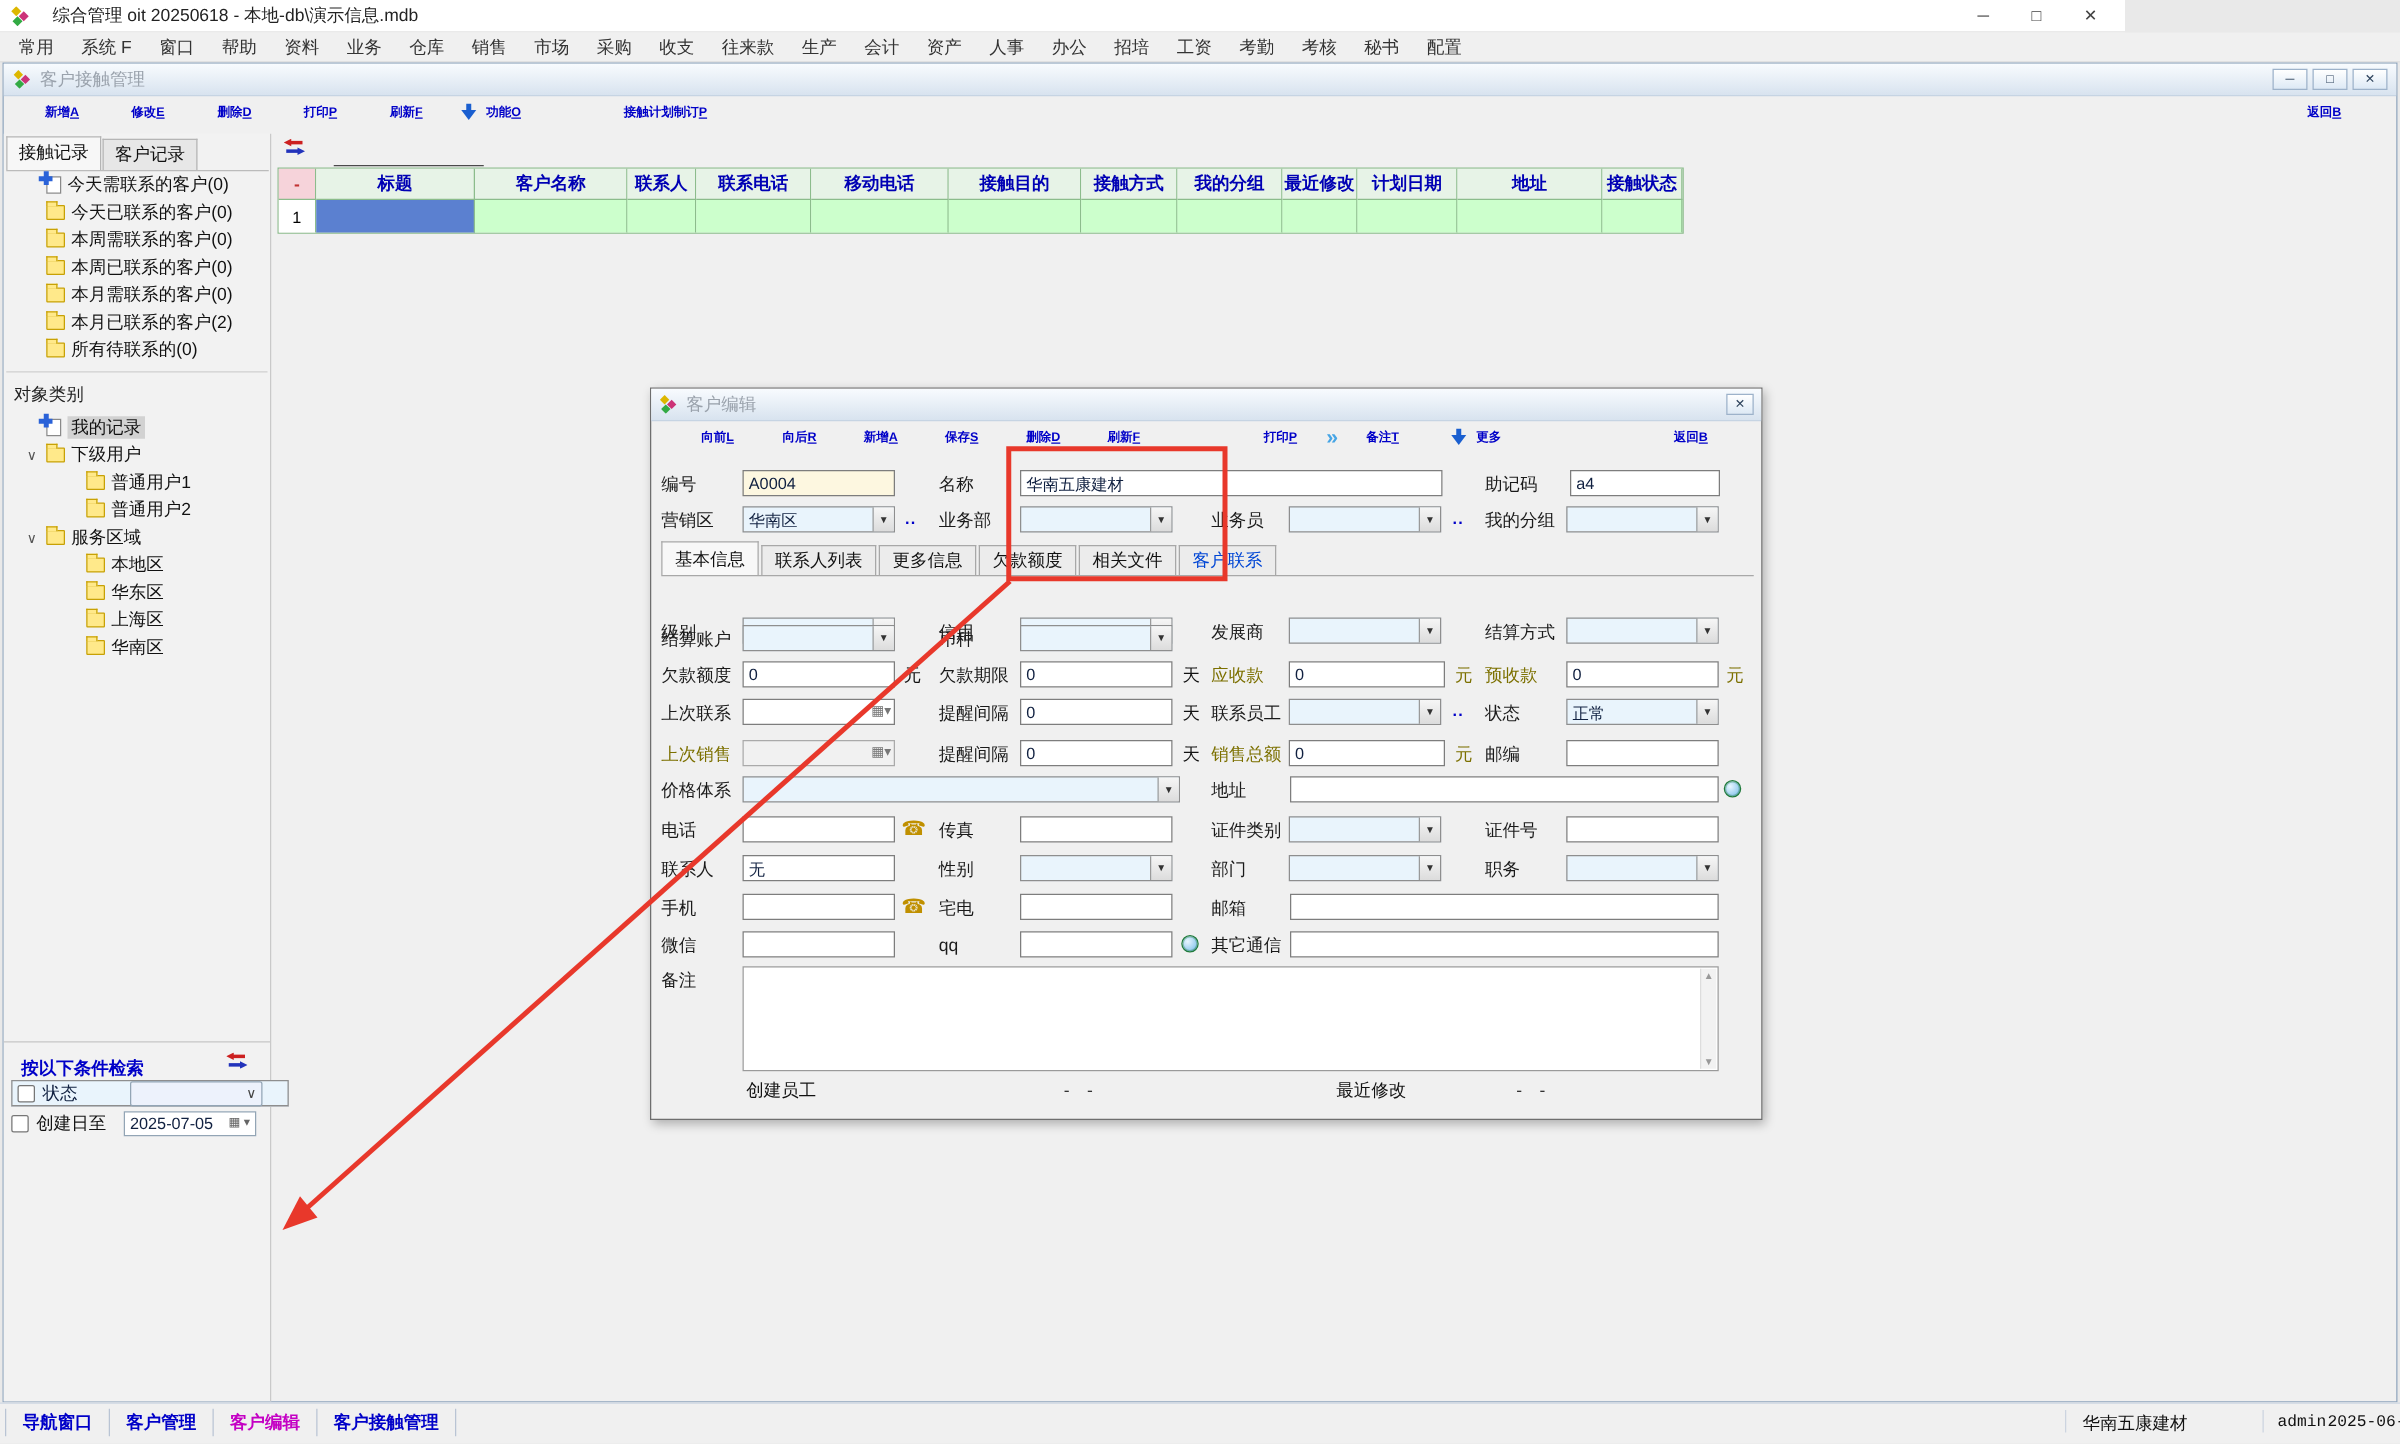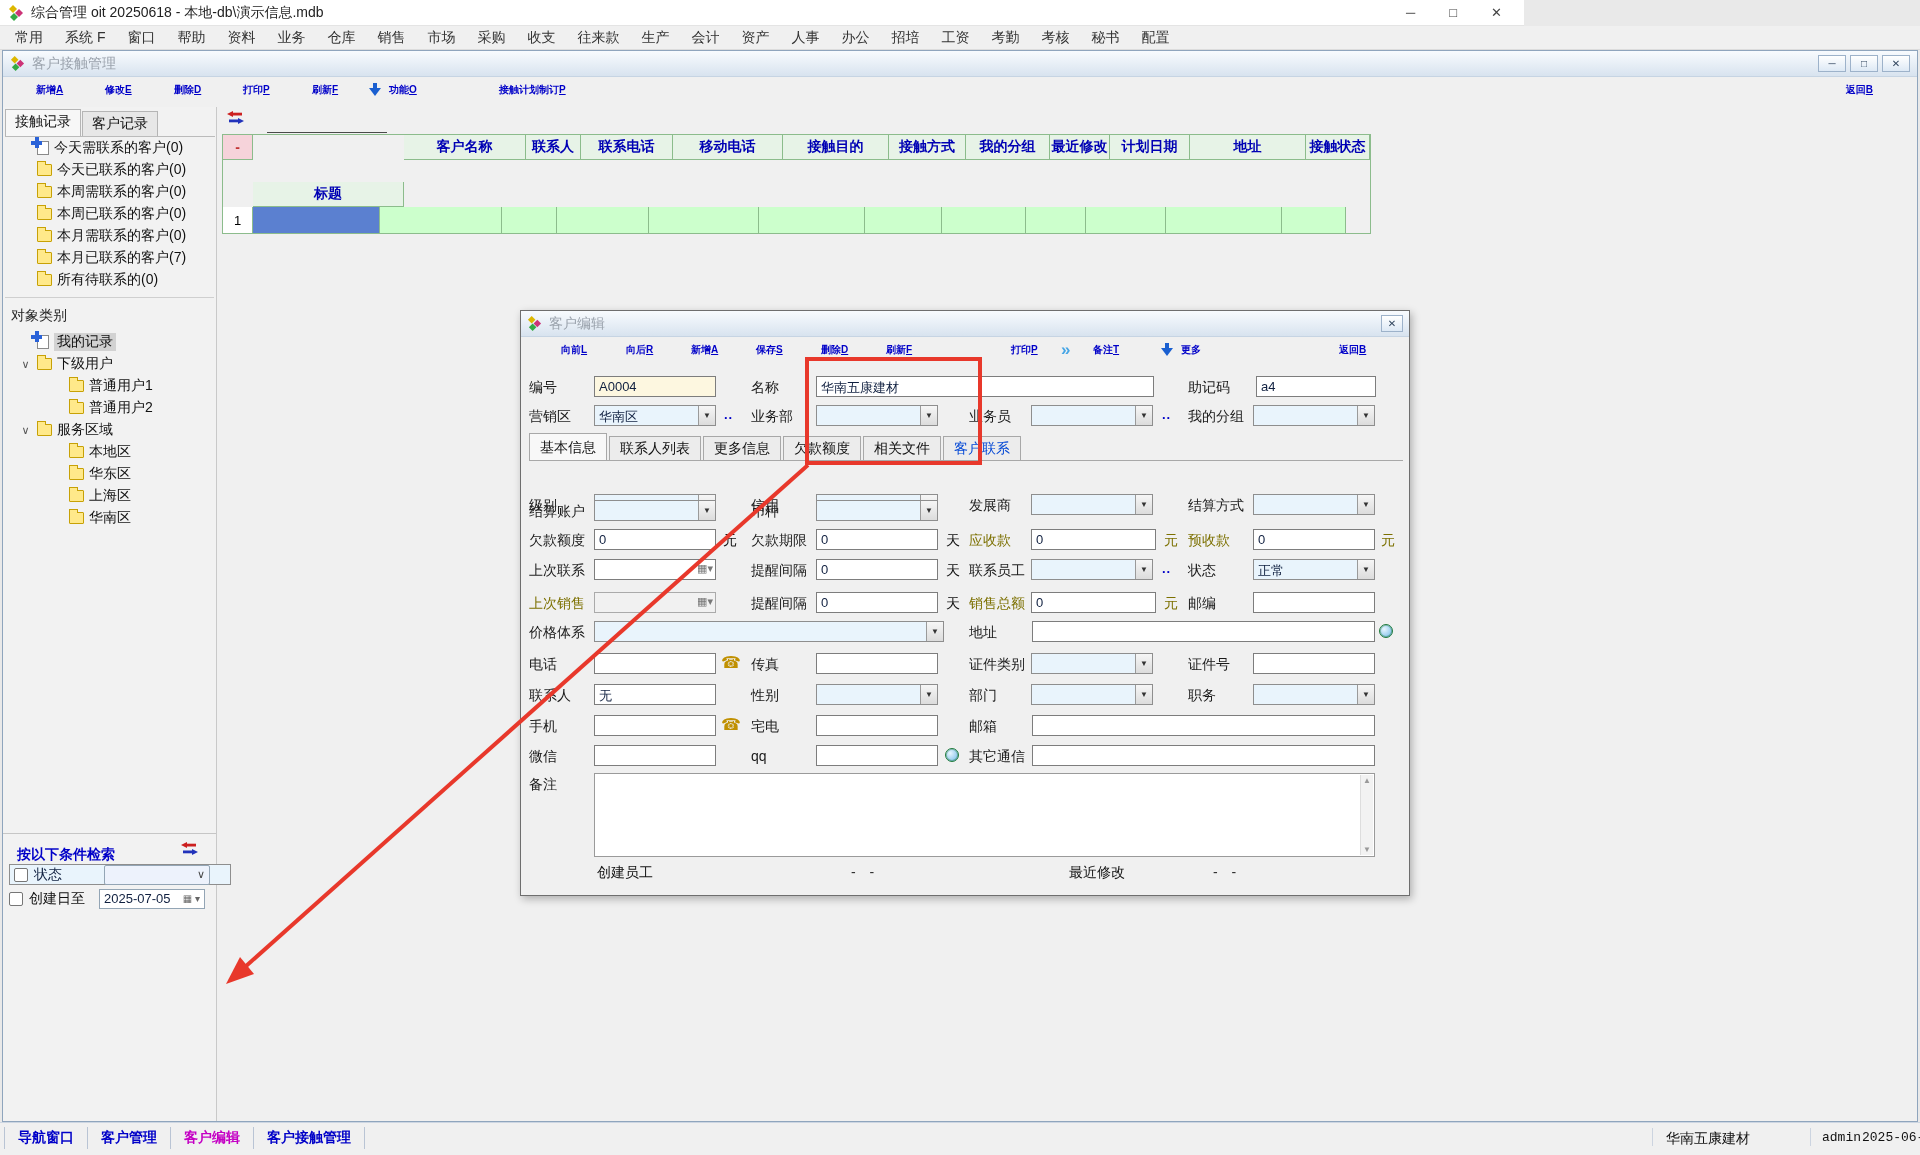--- a/index.html
+++ b/index.html
@@ -1,21 +1,21 @@
 <!DOCTYPE html>
 <html><head>
 <meta charset="utf-8">
 <style>
 *{margin:0;padding:0;box-sizing:border-box;}
 html,body{width:1920px;height:1155px;overflow:hidden;}
 body{position:relative;font-family:"Liberation Sans","DejaVu Sans",sans-serif;font-size:14px;color:#111;background:#e9e9e9;}
 u{text-decoration:underline;}
 
 
-.titlebar{position:absolute;left:0;top:0;width:1524px;height:26px;background:#fff;display:flex;align-items:center;gap:7px;padding:0 8px;border-bottom:1px solid #e4e4e4;}
+.titlebar{position:absolute;left:0;top:0;width:1700px;height:26px;background:#fff;display:flex;align-items:center;gap:18px;padding:0 8px;border-bottom:1px solid #e4e4e4;}
 .title-text{font-size:14px;color:#222;}
 .win-controls{margin-left:auto;display:flex;align-items:center;gap:34px;padding-right:14px;color:#444;font-size:13px;}
 .win-controls span{cursor:default;}
 
 
 .menubar{position:absolute;left:0;top:26px;width:1920px;height:24px;background:#f0f0f0;display:flex;align-items:center;padding-left:4px;border-bottom:1px solid #dcdcdc;}
 .menu-item{padding:2px 11px;color:#333;white-space:nowrap;}
 
 
 .mdi{position:absolute;left:2px;top:50px;width:1916px;height:1072px;background:#f0f0f0;border:1px solid #8fa5bd;}
@@ -221,21 +221,21 @@
           <span class="tlabel">本周已联系的客户(0)</span>
         </div>
         <div class="titem fold">
           <span class="tarrow"></span>
           <span class="ticon"></span>
           <span class="tlabel">本月需联系的客户(0)</span>
         </div>
         <div class="titem fold">
           <span class="tarrow"></span>
           <span class="ticon"></span>
-          <span class="tlabel">本月已联系的客户(7)</span>
+          <span class="tlabel">本月已联系的客户(2)</span>
         </div>
         <div class="titem fold">
           <span class="tarrow"></span>
           <span class="ticon"></span>
           <span class="tlabel">所有待联系的(0)</span>
         </div>
     </div>
 
     <div class="tree-sep" style="top:190px"></div>
     <div class="obj-label">对象类别</div>
@@ -373,21 +373,21 @@
           <polygon points="0,3 6,0 6,6" fill="#cc2020"></polygon>
           <rect x="5" y="1.7" width="10" height="2.8" fill="#cc2020"></rect>
           <rect x="2" y="8.5" width="10" height="2.8" fill="#2233bb"></rect>
           <polygon points="17,10 11,7 11,13" fill="#2233bb"></polygon>
         </svg>
     </span>
     <div class="filter-line"></div>
     <div class="gridwrap">
       <div class="grow">
         <div class="hcell first" style="width: 30px;">-</div>
-          <div class="hcell" style="width: 151px; margin-top: 47px;">标题</div>
+          <div class="hcell" style="width: 127px;">标题</div>
           <div class="hcell" style="width: 122px;">客户名称</div>
           <div class="hcell" style="width: 55px;">联系人</div>
           <div class="hcell" style="width: 92px;">联系电话</div>
           <div class="hcell" style="width: 110px;">移动电话</div>
           <div class="hcell" style="width: 106px;">接触目的</div>
           <div class="hcell" style="width: 77px;">接触方式</div>
           <div class="hcell" style="width: 84px;">我的分组</div>
           <div class="hcell" style="width: 60px;">最近修改</div>
           <div class="hcell" style="width: 80px;">计划日期</div>
           <div class="hcell" style="width: 116px;">地址</div>

